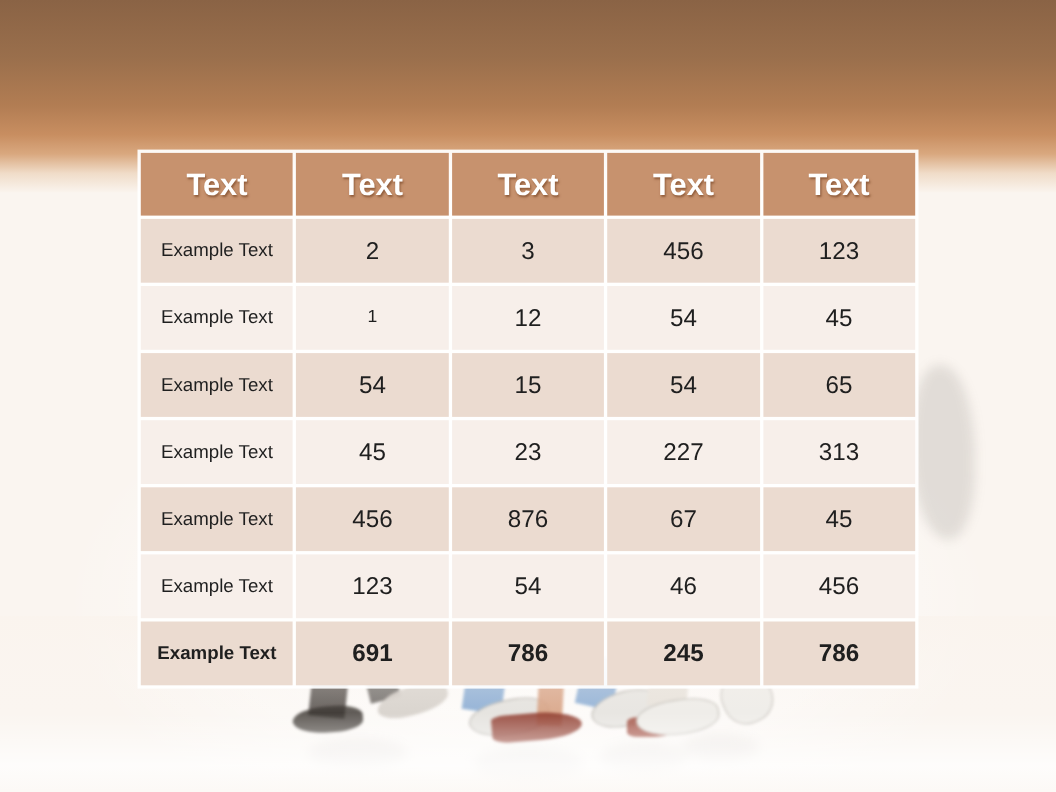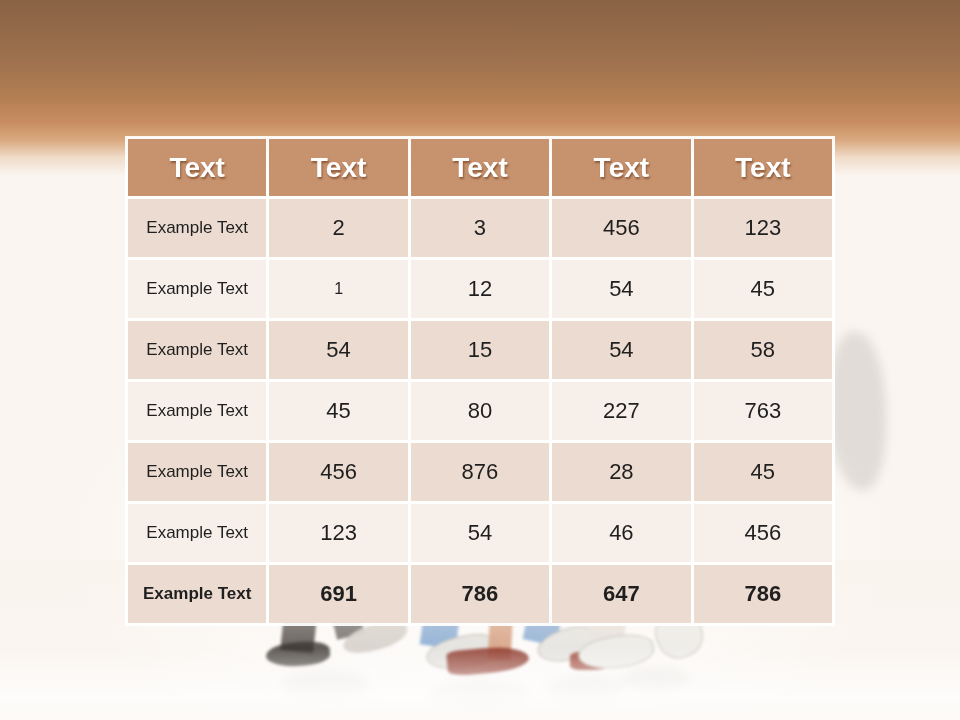--- a/index.html
+++ b/index.html
@@ -134,45 +134,45 @@
         <td class="small">1</td>
         <td>12</td>
         <td>54</td>
         <td>45</td>
       </tr>
       <tr class="dark">
         <td class="label">Example Text</td>
         <td>54</td>
         <td>15</td>
         <td>54</td>
-        <td>58</td>
+        <td>65</td>
       </tr>
       <tr class="light">
         <td class="label">Example Text</td>
         <td>45</td>
-        <td>80</td>
+        <td>23</td>
         <td>227</td>
-        <td>763</td>
+        <td>313</td>
       </tr>
       <tr class="dark">
         <td class="label">Example Text</td>
         <td>456</td>
         <td>876</td>
-        <td>28</td>
+        <td>67</td>
         <td>45</td>
       </tr>
       <tr class="light">
         <td class="label">Example Text</td>
         <td>123</td>
         <td>54</td>
         <td>46</td>
         <td>456</td>
       </tr>
       <tr class="dark total">
         <td class="label">Example Text</td>
         <td>691</td>
         <td>786</td>
-        <td>647</td>
+        <td>245</td>
         <td>786</td>
       </tr>
     </tbody>
   </table>
 </div>
 
 </body></html>

